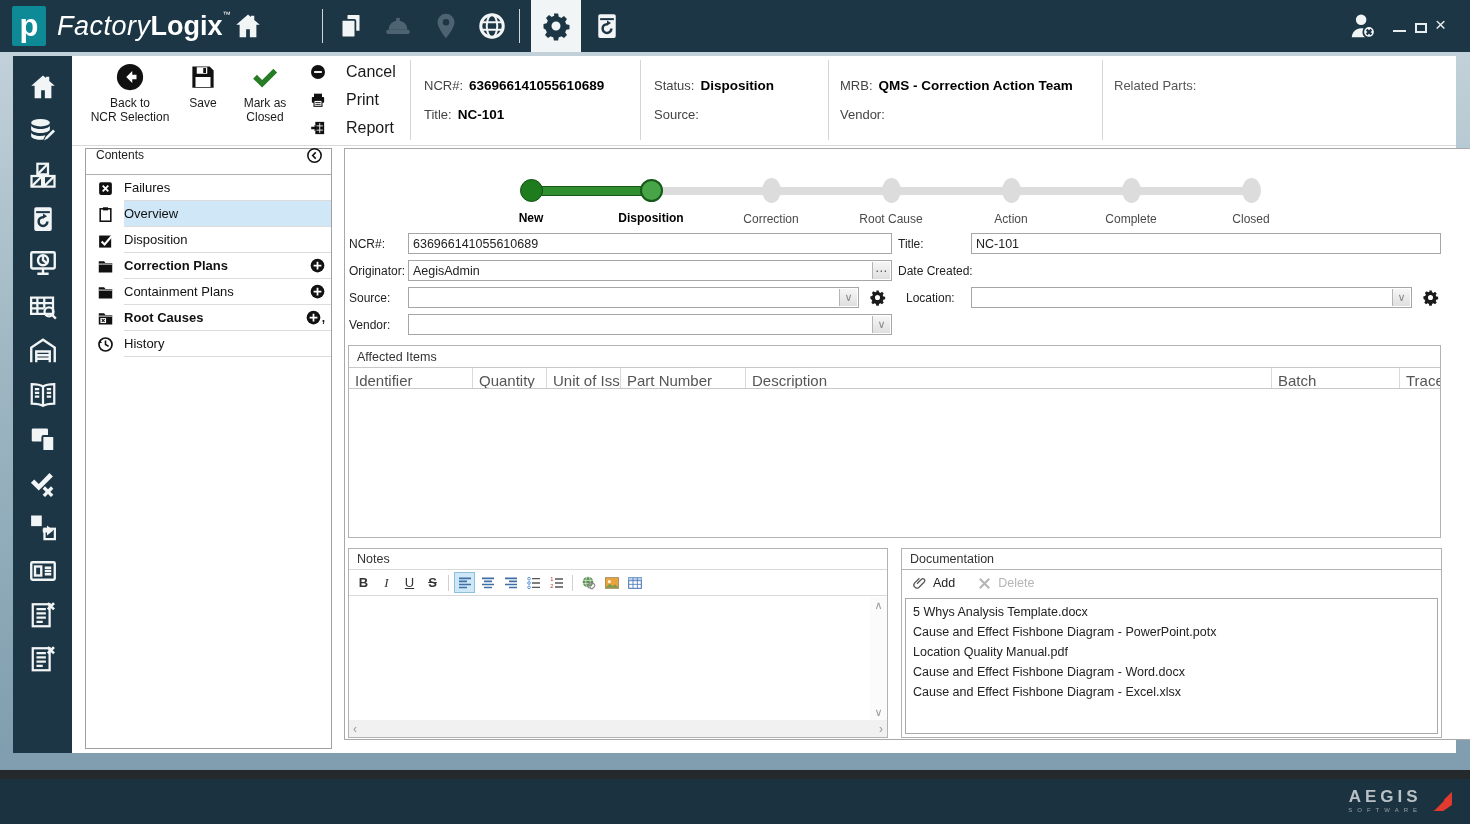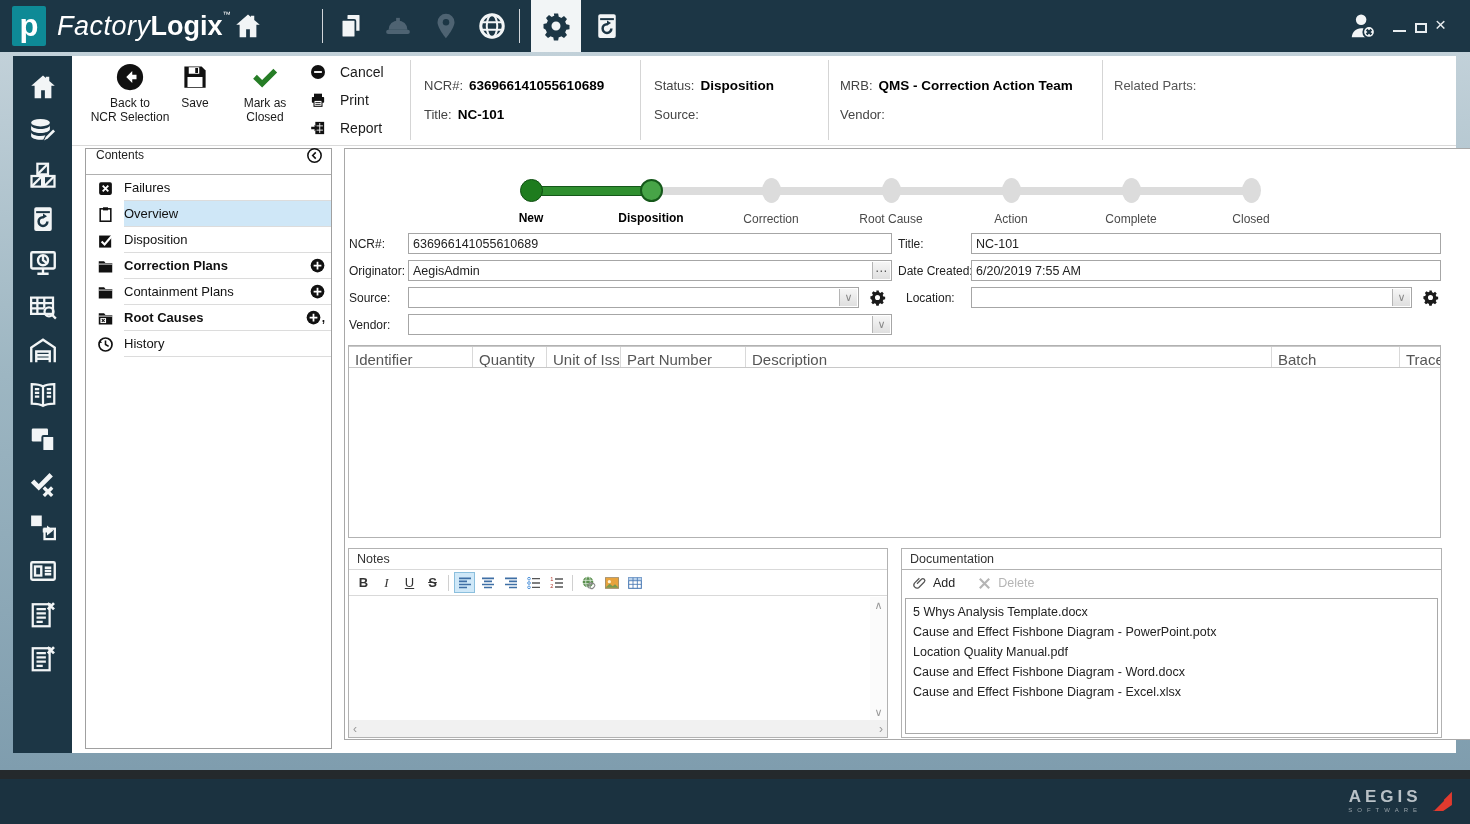--- a/index.html
+++ b/index.html
@@ -40,21 +40,21 @@
   .si svg { width:100%; height:100%; }
 
   
   #content { position:absolute; left:72px; top:4px; width:1384px; height:697px; background:#fff; }
 
   
   #ribbon { position:absolute; left:0; top:0; width:1384px; height:90px; border-bottom:1px solid #d9d9d9; }
   .rb-big { position:absolute; top:6px; text-align:center; font-size:12px; color:#1a1a1a; cursor:pointer; }
   .rb-big .ric { width:30px; height:30px; margin:0 auto; display:block; }
   .rb-big .rlbl { margin-top:4px; line-height:14px; }
-  .rb-sm { position:absolute; display:flex; align-items:center; gap:14px; font-size:14px; color:#1a1a1a;
+  .rb-sm { position:absolute; display:flex; align-items:center; gap:20px; font-size:16px; color:#1a1a1a;
            height:20px; cursor:pointer; }
   .rb-sm svg { width:16px; height:16px; }
   .rb-div { position:absolute; top:4px; width:1px; height:80px; background:#d5d5d5; }
   .hgroup { position:absolute; font-size:13px; }
   .hrow { position:absolute; white-space:nowrap; }
   .hlab { color:#444; }
   .hval { color:#000; font-weight:bold; margin-left:6px; font-size:13.5px; }
   .hrel { color:#555; }
 
   
@@ -318,21 +318,21 @@
         <div class="rb-big" style="left:18px;width:80px">
           <svg class="ric" viewBox="0 0 24 24">
               <circle cx="12" cy="12" r="10.5" fill="#111"></circle>
               <path d="M13.8 7.2 9 12l4.8 4.8v-3h3.4V10.2h-3.4z" fill="#fff"></path>
             </svg>
           <div class="rlbl">
               <div>Back to</div>
               <div>NCR Selection</div>
             </div>
         </div>
-        <div class="rb-big" style="left:100px;width:46px">
+        <div class="rb-big" style="left:108px;width:46px">
           <svg class="ric" viewBox="0 0 24 24">
               <path d="M3.5 3.5h13.8l3.2 3.2v13.8H3.5z" fill="#111"></path>
               <rect x="7" y="4.2" width="8.4" height="5.2" fill="#fff"></rect>
               <rect x="12.2" y="4.8" width="2.2" height="4" fill="#111"></rect>
               <rect x="6" y="12" width="12" height="8" fill="#fff"></rect>
             </svg>
           <div class="rlbl">
               <div>Save</div>
             </div>
         </div>
@@ -543,21 +543,20 @@
           <span class="flab" style="left:4px">NCR#:</span>
           <span class="fin" style="left:63px;width:484px"><input value="636966141055610689" style=""></span>
           <span class="flab" style="left:553px">Title:</span>
           <span class="fin" style="left:626px;width:470px"><input value="NC-101" style=""></span>
         </div>
         <div class="frow" style="left:0;top:111px;width:1097px">
           <span class="flab" style="left:4px">Originator:</span>
           <span class="fin" style="left:63px;width:484px"><input value="AegisAdmin" style="">
             <span class="ddbtn dotsbtn">⋯</span></span>
           <span class="flab" style="left:553px">Date Created:</span>
-          <span class="fin" style="left:626px;width:470px"><input value="6/20/2019 7:55 AM" style=""></span>
         </div>
         <div class="frow" style="left:0;top:138px;width:1097px">
           <span class="flab" style="left:4px">Source:</span>
           <span class="fin" style="left:63px;width:451px"><input value="" style="">
             <span class="ddbtn">∨</span></span>
           <span class="fgear" style="left:524px"><svg viewBox="0 0 24 24">
                 <path fill="currentColor" fill-rule="evenodd" d="M10.3 2h3.4l.5 2.6c.7.2 1.4.5 2 .9l2.2-1.5 2.4 2.4-1.5 2.2c.4.6.7 1.3.9 2l2.6.5v3.4l-2.6.5c-.2.7-.5 1.4-.9 2l1.5 2.2-2.4 2.4-2.2-1.5c-.6.4-1.3.7-2 .9l-.5 2.6h-3.4l-.5-2.6c-.7-.2-1.4-.5-2-.9l-2.2 1.5-2.4-2.4 1.5-2.2c-.4-.6-.7-1.3-.9-2L2 13.7v-3.4l2.6-.5c.2-.7.5-1.4.9-2L4 5.6 6.4 3.2l2.2 1.5c.6-.4 1.3-.7 2-.9zM12 8.4a3.6 3.6 0 1 0 0 7.2 3.6 3.6 0 0 0 0-7.2z"></path>
               </svg></span>
           <span class="flab" style="left:561px">Location:</span>
           <span class="fin" style="left:626px;width:441px"><input value="" style="">
@@ -566,20 +565,21 @@
                 <path fill="currentColor" fill-rule="evenodd" d="M10.3 2h3.4l.5 2.6c.7.2 1.4.5 2 .9l2.2-1.5 2.4 2.4-1.5 2.2c.4.6.7 1.3.9 2l2.6.5v3.4l-2.6.5c-.2.7-.5 1.4-.9 2l1.5 2.2-2.4 2.4-2.2-1.5c-.6.4-1.3.7-2 .9l-.5 2.6h-3.4l-.5-2.6c-.7-.2-1.4-.5-2-.9l-2.2 1.5-2.4-2.4 1.5-2.2c-.4-.6-.7-1.3-.9-2L2 13.7v-3.4l2.6-.5c.2-.7.5-1.4.9-2L4 5.6 6.4 3.2l2.2 1.5c.6-.4 1.3-.7 2-.9zM12 8.4a3.6 3.6 0 1 0 0 7.2 3.6 3.6 0 0 0 0-7.2z"></path>
               </svg></span>
         </div>
         <div class="frow" style="left:0;top:165px;width:1097px">
           <span class="flab" style="left:4px">Vendor:</span>
           <span class="fin" style="left:63px;width:484px"><input value="" style="">
             <span class="ddbtn">∨</span></span>
         </div>
 
         <div class="gbox" id="affected">
+          <div class="gtitle">Affected Items</div>
           <div id="acols">
             <div class="acol" style="width:124px">Identifier</div>
             <div class="acol" style="width:74px">Quantity</div>
             <div class="acol" style="width:74px">Unit of Issue</div>
             <div class="acol" style="width:125px">Part Number</div>
             <div class="acol" style="width:526px">Description</div>
             <div class="acol" style="width:128px">Batch</div>
             <div class="acol" style="width:40px">Trace</div>
           </div>
           <div style="height:148px"></div>

